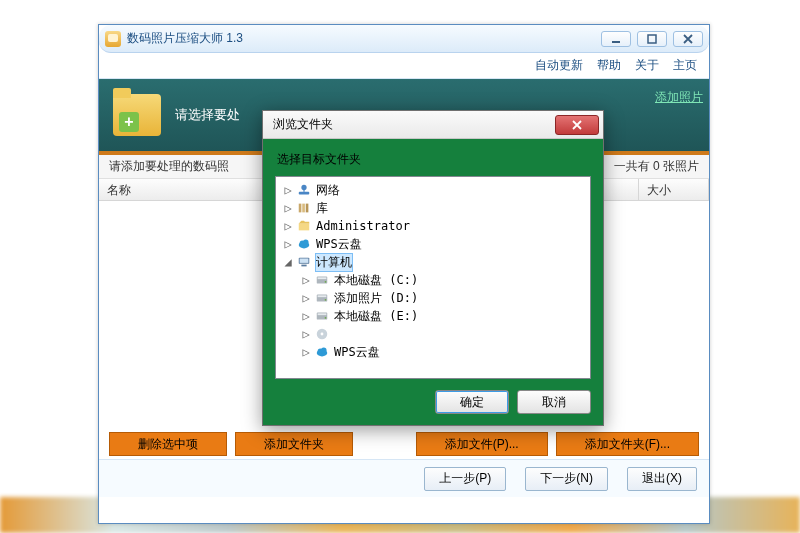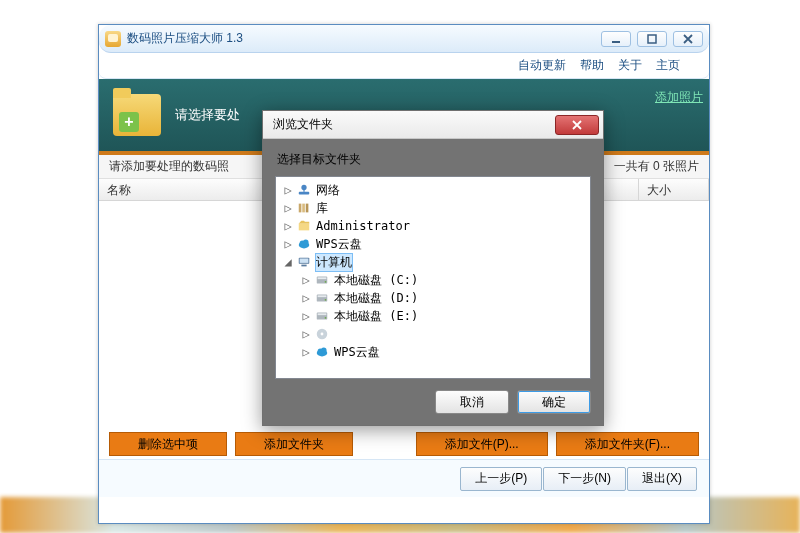--- a/index.html
+++ b/index.html
@@ -13,21 +13,21 @@
                   border-bottom: 1px solid #b9d3ee; display: flex; align-items: center; padding: 0 6px; border-radius: 12px; }
   .app-icon { width: 16px; height: 16px; margin-right: 6px; background: linear-gradient(#f8d887,#e7a731); border-radius: 3px; position: relative; }
   .app-icon::after { content: ""; position: absolute; left: 3px; top: 3px; width: 10px; height: 8px; background: #fff3d2; border-radius: 2px; }
   .app-title { color: #1d4f82; }
   .win-controls { margin-left: auto; display: flex; gap: 6px; }
   .win-btn { width: 30px; height: 16px; border: 1px solid #9ec0e2; background: linear-gradient(#fefefe,#e6f0fa);
              border-radius: 3px; display: flex; align-items: center; justify-content: center; cursor: pointer; }
   .win-btn svg { width: 10px; height: 10px; }
 
   .menu-bar { height: 26px; display: flex; justify-content: flex-end; align-items: center;
-              gap: 14px; padding: 0 29px; color: #1d4f82; border-bottom: 1px solid #d6e6f5; border-radius: 7px; }
+              gap: 14px; padding: 0 12px; color: #1d4f82; border-bottom: 1px solid #d6e6f5; }
   .menu-item { cursor: pointer; }
 
   .banner { height: 76px; background: linear-gradient(#2a6d6f,#1f5557); display: flex; align-items: center;
             padding: 0 14px; color: #fff; position: relative; border-bottom: 4px solid #cf7a1a; }
   .folder-icon { width: 48px; height: 42px; background: linear-gradient(#f6d978,#e9b438); border-radius: 4px;
                  position: relative; margin-right: 14px; }
   .folder-tab { position: absolute; left: 0; top: -6px; width: 18px; height: 10px; background: #f1cb5b; border-radius: 2px 2px 0 0; }
   .folder-plus { position: absolute; left: 6px; top: 18px; width: 20px; height: 20px; background: #7cc24a;
                  border-radius: 3px; display: flex; align-items: center; justify-content: center; color: #fff; font-weight: bold; font-size: 16px; }
   .banner-text { font-size: 13px; }
@@ -45,32 +45,32 @@
   .lh-name { flex: 1; }
   .lh-size { width: 70px; text-align: left; }
   .list-body { flex: 1; background: #fff; }
 
   .action-row { height: 30px; display: flex; align-items: center; gap: 8px; padding: 0 10px; background: #fff; margin-top: 6px; }
   .orange-btn { height: 24px; padding: 0 28px; background: #e97b14;
                 border: 1px solid #b65b05; color: #000; cursor: pointer; display: flex; align-items: center; }
   .action-spacer { flex: 1; }
 
   .nav-row { height: 38px; display: flex; align-items: center; justify-content: flex-end;
-             gap: 1px; padding: 0 12px; border-top: 1px solid #d6e6f5; background: #f6fbff; }
+             gap: 19px; padding: 0 12px; border-top: 1px solid #d6e6f5; background: #f6fbff; }
   .nav-btn { height: 24px; padding: 0 14px; border: 1px solid #9ab6cf; background: linear-gradient(#fdfdfd,#e7eef6);
              cursor: pointer; border-radius: 2px; display: flex; align-items: center; color: #000; }
 
   
   .bg-stripe { position: absolute; left: 0; right: 0; bottom: 0; height: 36px;
                background: linear-gradient(90deg,#e49a38,#d9e7e5,#bcc8c9,#eab558,#c9bb82,#f0a94c,#b6c7c7,#e7b35a);
                filter: blur(2px); z-index: -1; }
 
   
   .dialog { position: absolute; left: 262px; top: 110px; width: 342px; height: 316px;
-            background: #737373; border: 1px solid #707070;
+            background: #15803d; border: 1px solid #707070;
             box-shadow: 0 4px 18px rgba(0,0,0,0.4); display: flex; flex-direction: column; }
   .dlg-titlebar { height: 28px; background: linear-gradient(#fafafa,#eaeaea);
                   border-bottom: 1px solid #c8c8c8; display: flex; align-items: center; padding: 0 4px 0 10px; }
   .dlg-title { color: #000; }
   .dlg-close { margin-left: auto; width: 44px; height: 20px; background: linear-gradient(#e47373,#c23b3b);
                border: 1px solid #8b2626; border-radius: 3px; display: flex; align-items: center; justify-content: center;
                cursor: pointer; }
   .dlg-close svg { width: 10px; height: 10px; }
   .dlg-instr { padding: 12px 14px 8px; color: #000; }
   .tree-box { margin: 0 12px; flex: 1; background: #fff; border: 1px solid #828790;
@@ -234,21 +234,21 @@
           </span>
           <span class="tree-label">本地磁盘 (C:)</span>
         </li>
         <li class="tree-li" style="padding-left: 24px;">
           <span class="expander">▷</span>
           <span class="tree-icon">
             <svg width="16" height="14" viewBox="0 0 16 16">
               <use href="#ico-disk"></use>
             </svg>
           </span>
-          <span class="tree-label">本地磁盘 (D:)</span>
+          <span class="tree-label">添加照片 (D:)</span>
         </li>
         <li class="tree-li" style="padding-left: 24px;">
           <span class="expander">▷</span>
           <span class="tree-icon">
             <svg width="16" height="14" viewBox="0 0 16 16">
               <use href="#ico-disk"></use>
             </svg>
           </span>
           <span class="tree-label">本地磁盘 (E:)</span>
         </li>
@@ -266,22 +266,22 @@
             <svg width="16" height="14" viewBox="0 0 16 16">
               <use href="#ico-cloud"></use>
             </svg>
           </span>
           <span class="tree-label">WPS云盘</span>
         </li>
       </ul>
   </div>
 
   <div class="dlg-buttons">
+    <div class="dlg-btn primary">确定</div>
     <div class="dlg-btn">取消</div>
-    <div class="dlg-btn primary">确定</div>
   </div>
 </div>
 
 <svg width="0" height="0" style="position:absolute">
   <defs>
     <g id="ico-network">
         <circle cx="8" cy="5" r="3" fill="#4a86c5"></circle>
         <rect x="2" y="10" width="12" height="3" rx="1" fill="#4a86c5"></rect>
         <line x1="8" y1="8" x2="8" y2="10" stroke="#4a86c5" stroke-width="1.5"></line>
       </g>

